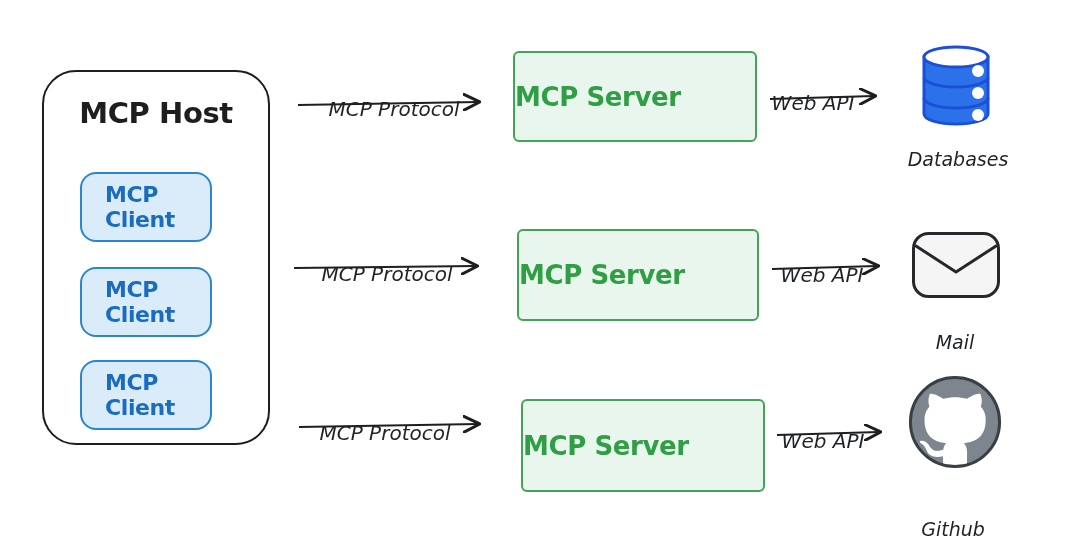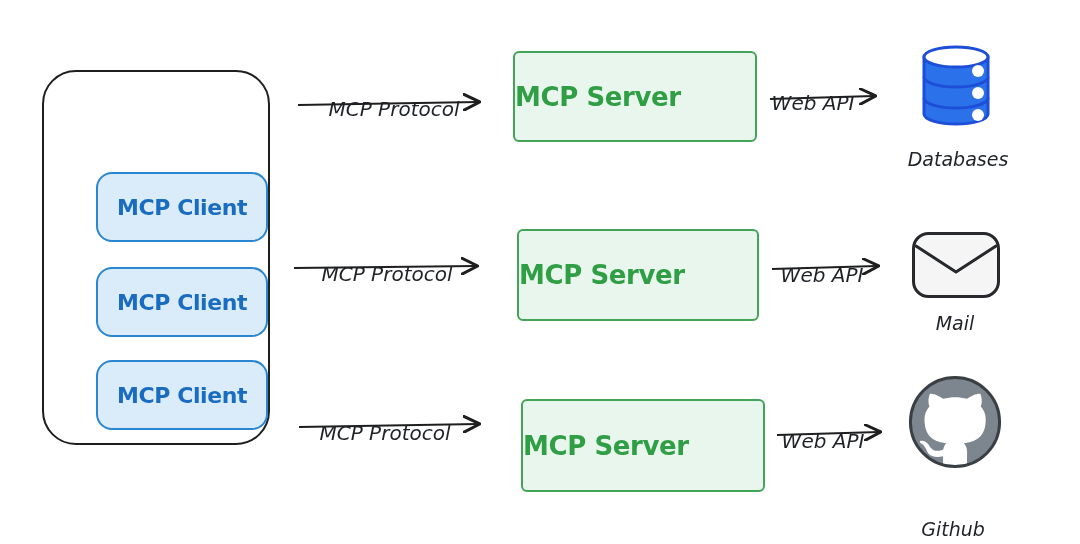--- a/index.html
+++ b/index.html
@@ -22,24 +22,24 @@
   .host-box{
     left:42px; top:70px; width:228px; height:375px;
     border:2.6px solid var(--ink); border-radius:34px; background:#fff;
     box-sizing:border-box;
   }
   .host-title{
     position:absolute; left:0; right:0; top:24px; text-align:center;
     font-size:29px; color:var(--ink);
   }
   .client-box{
-    position:absolute; left:52px; width:172px; height:70px;
+    position:absolute; left:36px; width:132px; height:70px;
     background:var(--client-fill); border:2.4px solid var(--client-border);
     border-radius:16px; box-sizing:border-box;
-    display:flex; align-items:center; justify-content:center;
+    display:flex; align-items:center; justify-content:center;padding-left:23px;
   }
   .client-box span{font-size:22px; color:var(--client-text);}
   .server-box{
     background:var(--server-fill); border:2.6px solid var(--server-border);
     border-radius:6px; box-sizing:border-box;
     display:flex; align-items:center; justify-content:flex-start;
   }
   .server-box span{font-size:26px; color:var(--server-text);}
   .flow-label{font-size:20px;margin-top:25px;}
   .caption{font-size:19px;}
@@ -58,20 +58,21 @@
     </defs>
     <line x1="298" y1="105" x2="478" y2="102" stroke="#1e1e1e" stroke-width="2.2" marker-end="url(#arrowhead)"></line>
     <line x1="294" y1="268" x2="476" y2="266" stroke="#1e1e1e" stroke-width="2.2" marker-end="url(#arrowhead)"></line>
     <line x1="299" y1="427" x2="478" y2="424" stroke="#1e1e1e" stroke-width="2.2" marker-end="url(#arrowhead)"></line>
     <line x1="770" y1="99" x2="874" y2="96" stroke="#1e1e1e" stroke-width="2.2" marker-end="url(#arrowhead)"></line>
     <line x1="772" y1="269" x2="877" y2="266" stroke="#1e1e1e" stroke-width="2.2" marker-end="url(#arrowhead)"></line>
     <line x1="777" y1="435" x2="879" y2="432" stroke="#1e1e1e" stroke-width="2.2" marker-end="url(#arrowhead)"></line>
   </svg>
 
   <div class="abs host-box">
+    <div class="host-title heavy">MCP Host</div>
     <div class="client-box" style="top:100px;">
       <span class="heavy">MCP Client</span>
     </div>
     <div class="client-box" style="top:195px;">
       <span class="heavy">MCP Client</span>
     </div>
     <div class="client-box" style="top:288px;">
       <span class="heavy">MCP Client</span>
     </div>
   </div>
@@ -102,21 +103,21 @@
     <circle cx="61" cy="27" r="6" fill="#ffffff"></circle>
     <circle cx="61" cy="49" r="6" fill="#ffffff"></circle>
     <circle cx="61" cy="71" r="6" fill="#ffffff"></circle>
   </svg>
   <div class="abs center-origin hand caption" style="left:958px; top:159px;">Databases</div>
 
   <svg class="abs" style="left:911px; top:231px;" width="90" height="68" viewBox="0 0 90 68">
     <rect x="2.5" y="2.5" width="85" height="63" rx="15" fill="var(--mail-fill)" stroke="var(--mail-stroke)" stroke-width="3"></rect>
     <path d="M5 15 L45 41 L85 15" fill="none" stroke="var(--mail-stroke)" stroke-width="3" stroke-linecap="round" stroke-linejoin="round"></path>
   </svg>
-  <div class="abs center-origin hand caption" style="left:955px; top:323px;">Mail</div>
+  <div class="abs center-origin hand caption" style="left:955px; top:342px;">Mail</div>
 
   <svg class="abs" style="left:906px; top:373px;" width="98" height="98" viewBox="0 0 100 100">
     <defs>
       <clipPath id="gh-clip">
           <circle cx="50" cy="50" r="45.5"></circle>
         </clipPath>
     </defs>
     <circle cx="50" cy="50" r="45.5" fill="#ffffff"></circle>
     <g clip-path="url(#gh-clip)">
       <path transform="translate(1,1) scale(6.125)" fill="var(--github-fill)" d="M8 0C3.58 0 0 3.58 0 8c0 3.54 2.29 6.53 5.47 7.59.4.07.55-.17.55-.38 0-.19-.01-.82-.01-1.49-2.01.37-2.53-.49-2.69-.94-.09-.23-.48-.94-.82-1.13-.28-.15-.68-.52-.01-.53.63-.01 1.08.58 1.23.82.72 1.21 1.87.87 2.33.66.07-.52.28-.87.51-1.07-1.78-.2-3.64-.89-3.64-3.95 0-.87.31-1.59.82-2.15-.08-.2-.36-1.02.08-2.12 0 0 .67-.21 2.2.82.64-.18 1.32-.27 2-.27s1.36.09 2 .27c1.53-1.04 2.2-.82 2.2-.82.44 1.1.16 1.92.08 2.12.51.56.82 1.27.82 2.15 0 3.07-1.87 3.75-3.65 3.95.29.25.54.73.54 1.48 0 1.07-.01 1.93-.01 2.2 0 .21.15.46.55.38A8.01 8.01 0 0 0 16 8c0-4.42-3.58-8-8-8z"></path>

